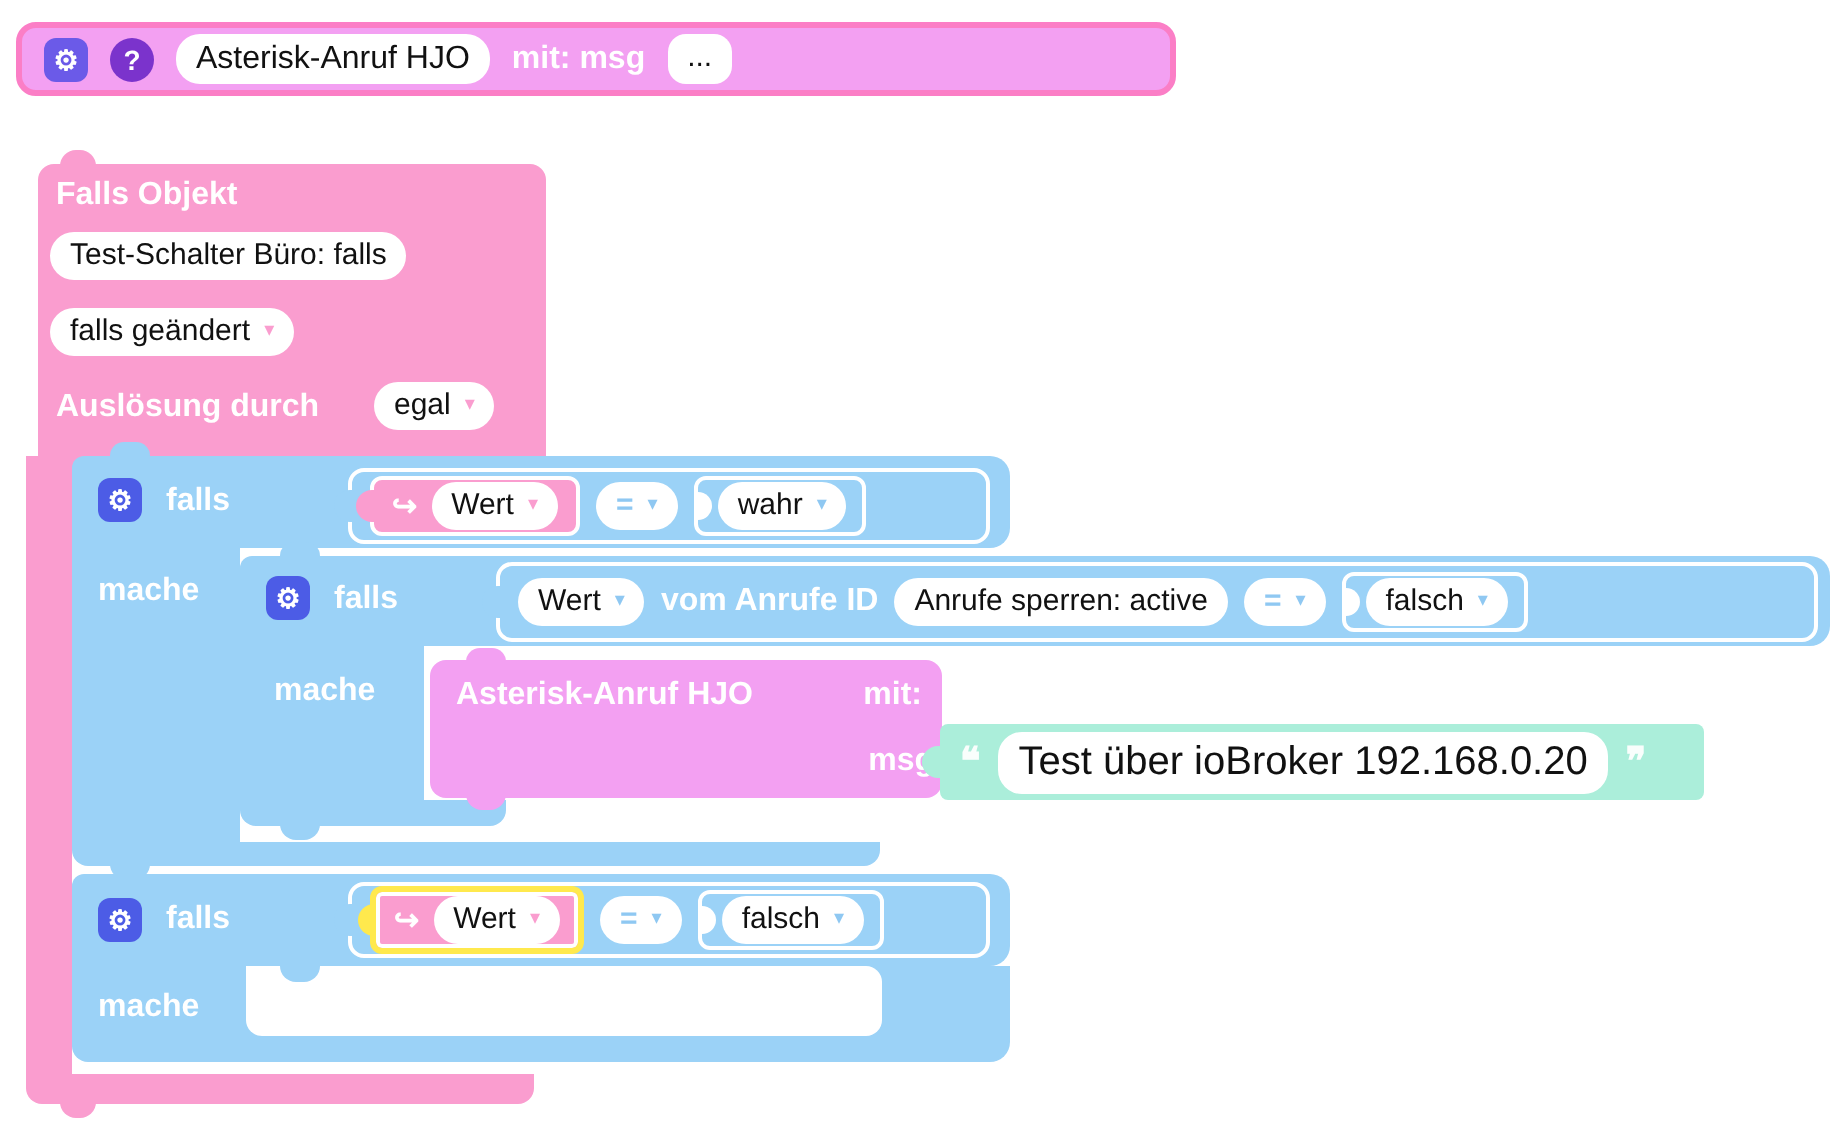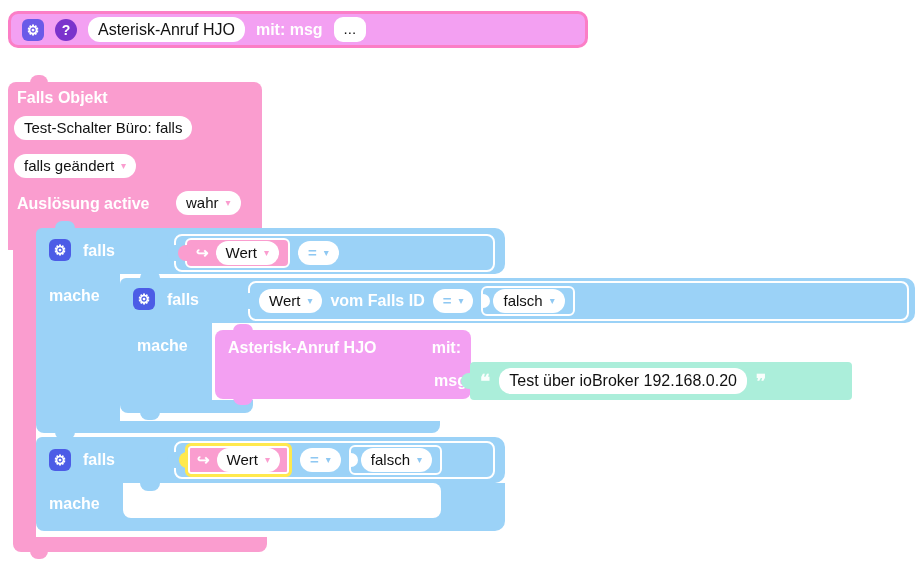--- a/index.html
+++ b/index.html
@@ -50,26 +50,26 @@
 
   <div class="abs func">
     <span class="badge gearb" style="background:var(--badge-purple)">⚙</span>
     <span class="badge helpb">?</span>
     <span class="pill" style="font-size:16px">Asterisk-Anruf HJO</span>
     <span class="lbl">mit: msg</span>
     <span class="pill" style="border-radius:9px">...</span>
   </div>
 
   <div class="abs pinkbg bump" style="left:30px;top:75px;width:18px;height:8px"></div>
-  <div class="abs pinkbg" style="left:8px;top:82px;width:254px;height:168px;border-radius:8px 8px 0 0">
+  <div class="abs pinkbg" style="left:19px;top:82px;width:254px;height:168px;border-radius:8px 8px 0 0">
     <span class="abs lbl" style="left:9px;top:6px">Falls Objekt</span>
     <span class="abs pill" style="left:6px;top:34px">Test-Schalter Büro: falls</span>
     <span class="abs pill dd caret-pink" style="left:6px;top:72px">falls geändert</span>
-    <span class="abs lbl" style="left:9px;top:112px">Auslösung active</span>
-    <span class="abs pill dd caret-pink" style="left:168px;top:109px">wahr</span>
+    <span class="abs lbl" style="left:9px;top:112px">Auslösung durch</span>
+    <span class="abs pill dd caret-pink" style="left:168px;top:109px">egal</span>
   </div>
   <div class="abs pinkbg" style="left:13px;top:228px;width:23px;height:310px"></div>
   <div class="abs pinkbg" style="left:13px;top:537px;width:254px;height:15px;border-radius:0 0 8px 8px"></div>
   <div class="abs pinkbg tabdn" style="left:30px;top:551px;width:18px;height:8px"></div>
 
   <div class="abs blue bump" style="left:55px;top:221px;width:20px;height:7px"></div>
   <div class="abs blue" style="left:36px;top:228px;width:469px;height:46px;border-radius:6px 10px 10px 0">
     <span class="abs badge gearb" style="left:13px;top:11px">⚙</span>
     <span class="abs lbl" style="left:47px;top:13px">falls</span>
   </div>
@@ -82,58 +82,63 @@
   <div class="abs cmp" style="left:174px;top:234px;width:321px;height:38px">
     <span class="tab-l blue"></span>
     <span class="wert">
       <span class="tab-l pinkbg"></span>
       <span class="arrow">↪</span>
       <span class="pill dd caret-pink">Wert</span>
     </span>
     <span class="pill dd caret-blue">
         <span class="eqtxt">=</span>
       </span>
+    <span class="valblk">
+      <span class="notch"></span>
+      <span class="pill dd caret-blue">wahr</span>
+    </span>
   </div>
 
   <div class="abs blue bump" style="left:140px;top:271px;width:20px;height:7px"></div>
   <div class="abs blue" style="left:120px;top:278px;width:795px;height:45px;border-radius:6px 10px 10px 0">
     <span class="abs badge gearb" style="left:13px;top:10px">⚙</span>
     <span class="abs lbl" style="left:47px;top:12px">falls</span>
   </div>
   <div class="abs blue" style="left:120px;top:323px;width:92px;height:77px">
     <span class="abs lbl" style="left:17px;top:13px">mache</span>
   </div>
   <div class="abs blue" style="left:120px;top:400px;width:133px;height:13px;border-radius:0 0 8px 8px"></div>
   <div class="abs blue tabdn" style="left:140px;top:412px;width:20px;height:8px"></div>
 
   <div class="abs cmp" style="left:248px;top:281px;width:661px;height:40px">
     <span class="tab-l blue"></span>
     <span class="pill dd caret-blue">Wert</span>
-    <span class="lbl">vom Falls ID</span>
+    <span class="lbl">vom Anrufe ID</span>
+    <span class="pill">Anrufe sperren: active</span>
     <span class="pill dd caret-blue">
         <span class="eqtxt">=</span>
       </span>
     <span class="valblk">
       <span class="notch"></span>
       <span class="pill dd caret-blue">falsch</span>
     </span>
   </div>
 
   <div class="abs violetbg bump" style="left:233px;top:324px;width:20px;height:7px"></div>
   <div class="abs violetbg" style="left:215px;top:330px;width:256px;height:69px;border-radius:8px">
     <span class="abs lbl" style="left:13px;top:8px">Asterisk-Anruf HJO</span>
     <span class="abs lbl" style="right:10px;top:8px">mit:</span>
     <span class="abs lbl" style="right:4px;top:41px">msg</span>
   </div>
   <div class="abs violetbg tabdn" style="left:233px;top:397px;width:20px;height:8px"></div>
 
   <div class="abs" style="left:470px;top:362px;width:382px;height:38px;background:var(--green);border-radius:4px;display:flex;align-items:center;gap:9px;padding:0 10px">
     <span class="tab-l" style="background:var(--green)"></span>
     <span class="q">❝</span>
-    <span class="pill" style="font-size:16px">Test über ioBroker 192.168.0.20</span>
+    <span class="pill" style="font-size:20px">Test über ioBroker 192.168.0.20</span>
     <span class="q">❞</span>
   </div>
 
   <div class="abs blue" style="left:36px;top:437px;width:469px;height:46px;border-radius:6px 10px 10px 0">
     <span class="abs badge gearb" style="left:13px;top:12px">⚙</span>
     <span class="abs lbl" style="left:47px;top:13px">falls</span>
   </div>
   <div class="abs blue" style="left:36px;top:483px;width:469px;height:48px;border-radius:0 0 10px 8px">
     <span class="abs lbl" style="left:13px;top:11px">mache</span>
     <span class="abs" style="left:87px;top:0;width:318px;height:35px;background:#fff;border-radius:0 8px 8px 8px"></span>

